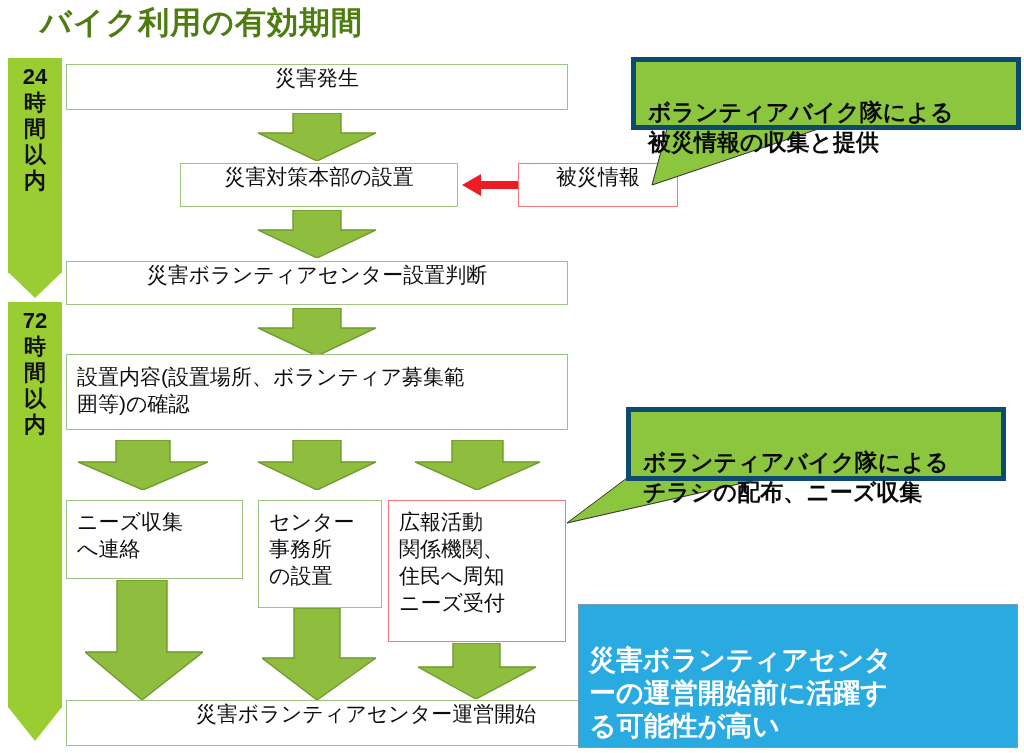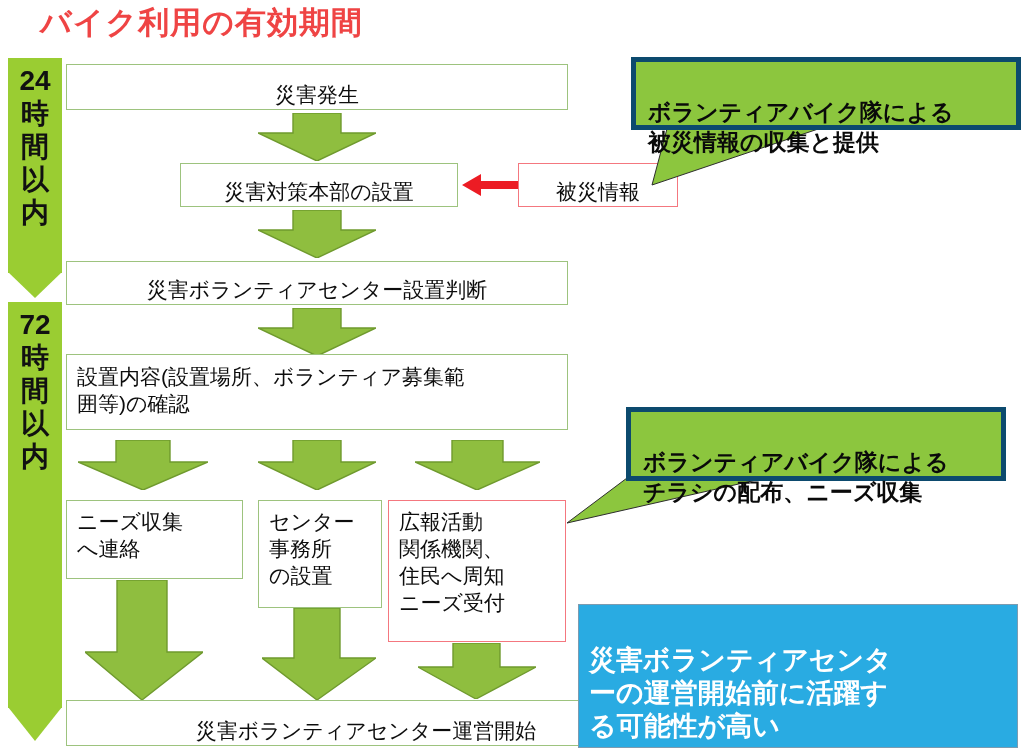--- a/index.html
+++ b/index.html
@@ -12,49 +12,49 @@
     position:relative;
   }
   #stage{position:absolute;left:0;top:0;width:1024px;height:753px;}
 
   
   .title{
     position:absolute;
     left:40px; top:2px;
     font-size:31px;
     font-weight:700;
-    color:#ef4444;
+    color:#4d7c0f;
     letter-spacing:1px;
     white-space:nowrap;
   }
 
   
   .box{
     position:absolute;
     box-sizing:border-box;
     background:#ffffff;
     border:1.5px solid #9dc37e;
     color:#0d0d0d;
     font-size:21px;
     line-height:1.28;
     display:flex;
-    align-items:flex-end;
+    align-items:flex-start;
     white-space:pre-line;
   }
   .box.center{justify-content:center;text-align:center;}
   .box.left{justify-content:flex-start;text-align:left;padding-left:10px;}
   .box.redline{border:1.6px solid #f4777f;}
   .box.topalign{align-items:flex-start;padding-top:6px;}
 
   
   .rail{
     position:absolute;
     background:#9acd32;
     color:#111;
-    font-size:28px;
+    font-size:22px;
     font-weight:700;
     text-align:center;
     box-sizing:border-box;
   }
   .rail .rtxt{
     display:block;
     padding-top:6px;
     line-height:1.18;
     letter-spacing:0px;
   }

